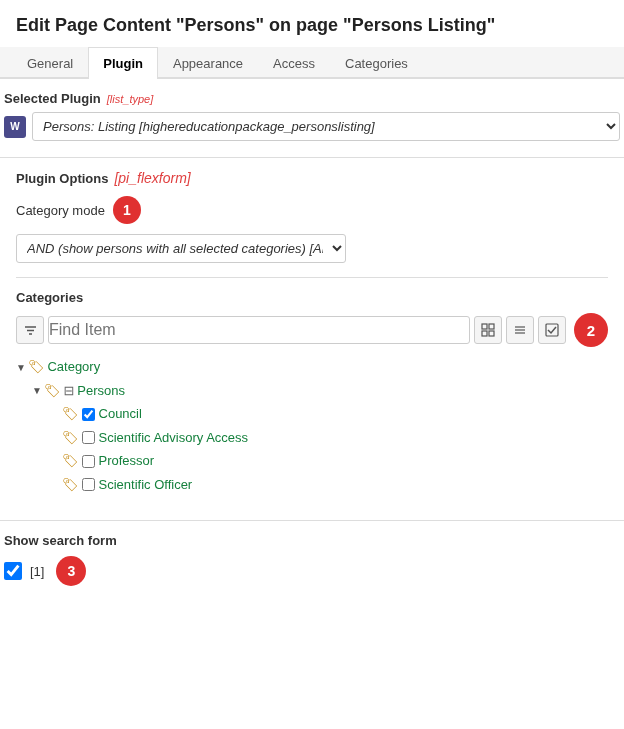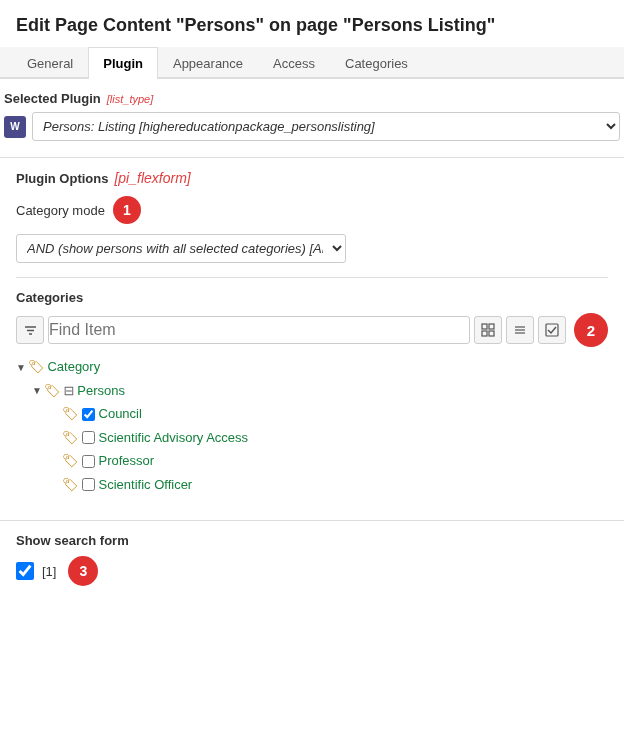--- a/index.html
+++ b/index.html
@@ -234,21 +234,21 @@
     .tree-label {
       color: #15803d;
       font-size: 13px;
     }
     .bottom-divider {
       border: none;
       border-top: 1px solid #ddd;
       margin: 12px 0 0 0;
     }
     .search-form-section {
-      padding: 12px 16px;
+      padding: 12px 4px;
     }
     .search-form-label {
       font-weight: bold;
       font-size: 13px;
       margin-bottom: 8px;
     }
     .search-form-row {
       display: flex;
       align-items: center;
       gap: 8px;

